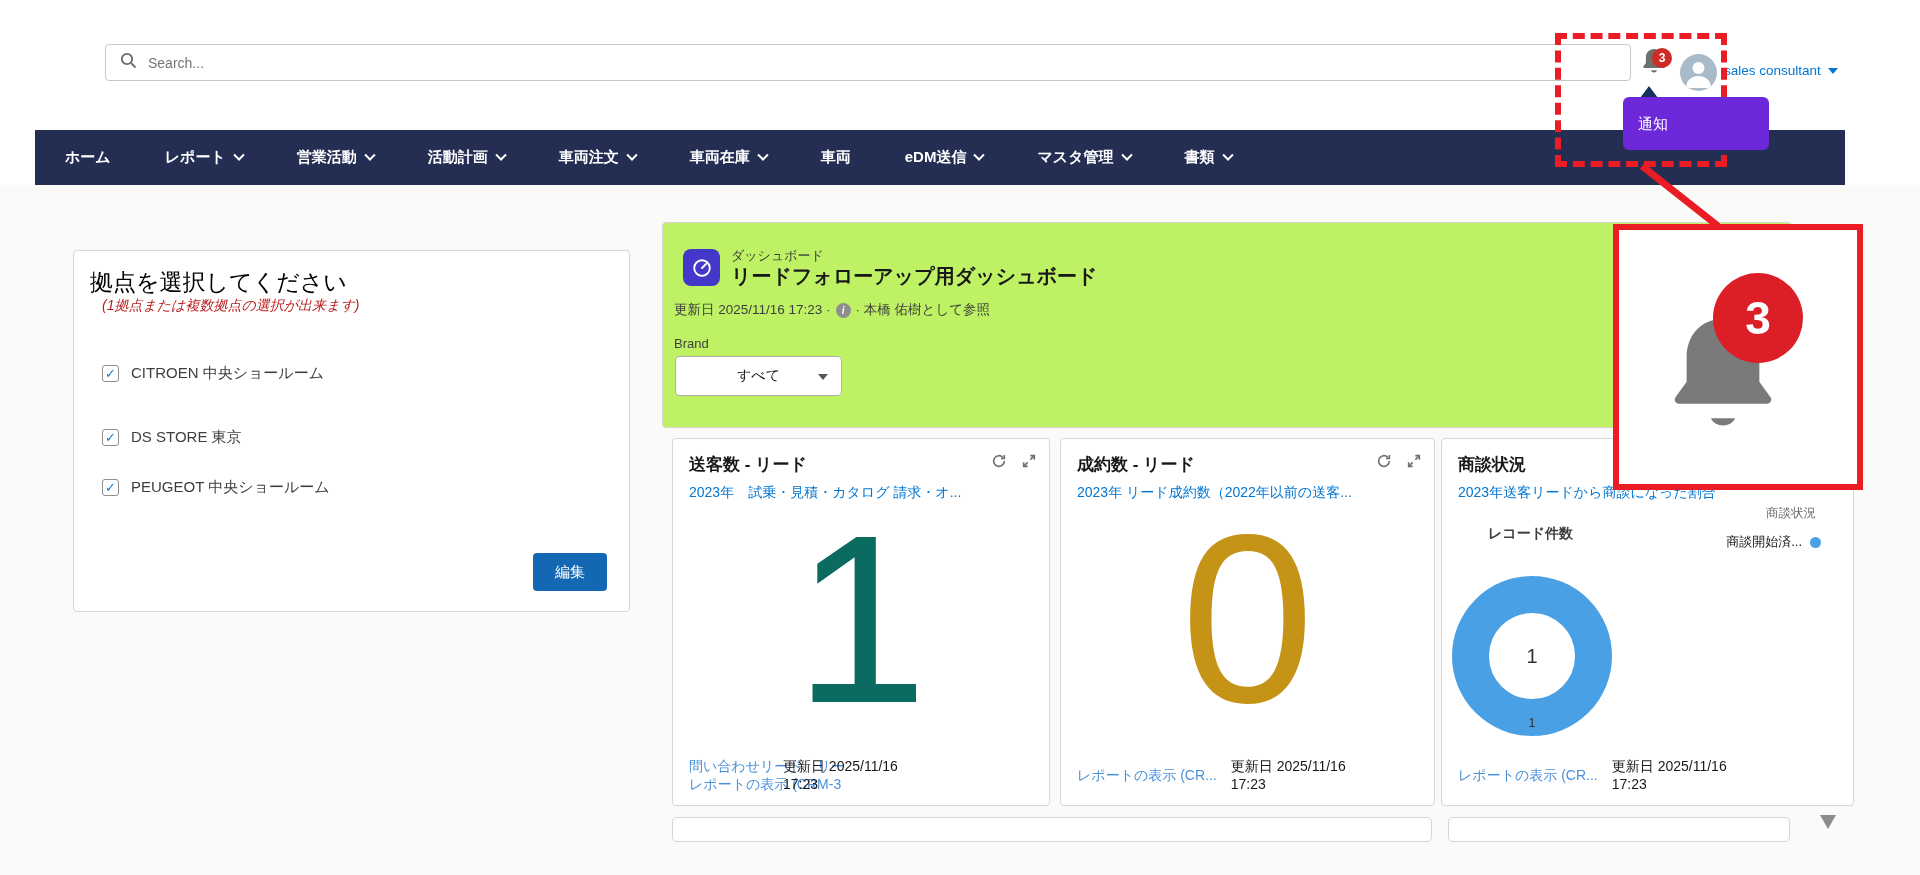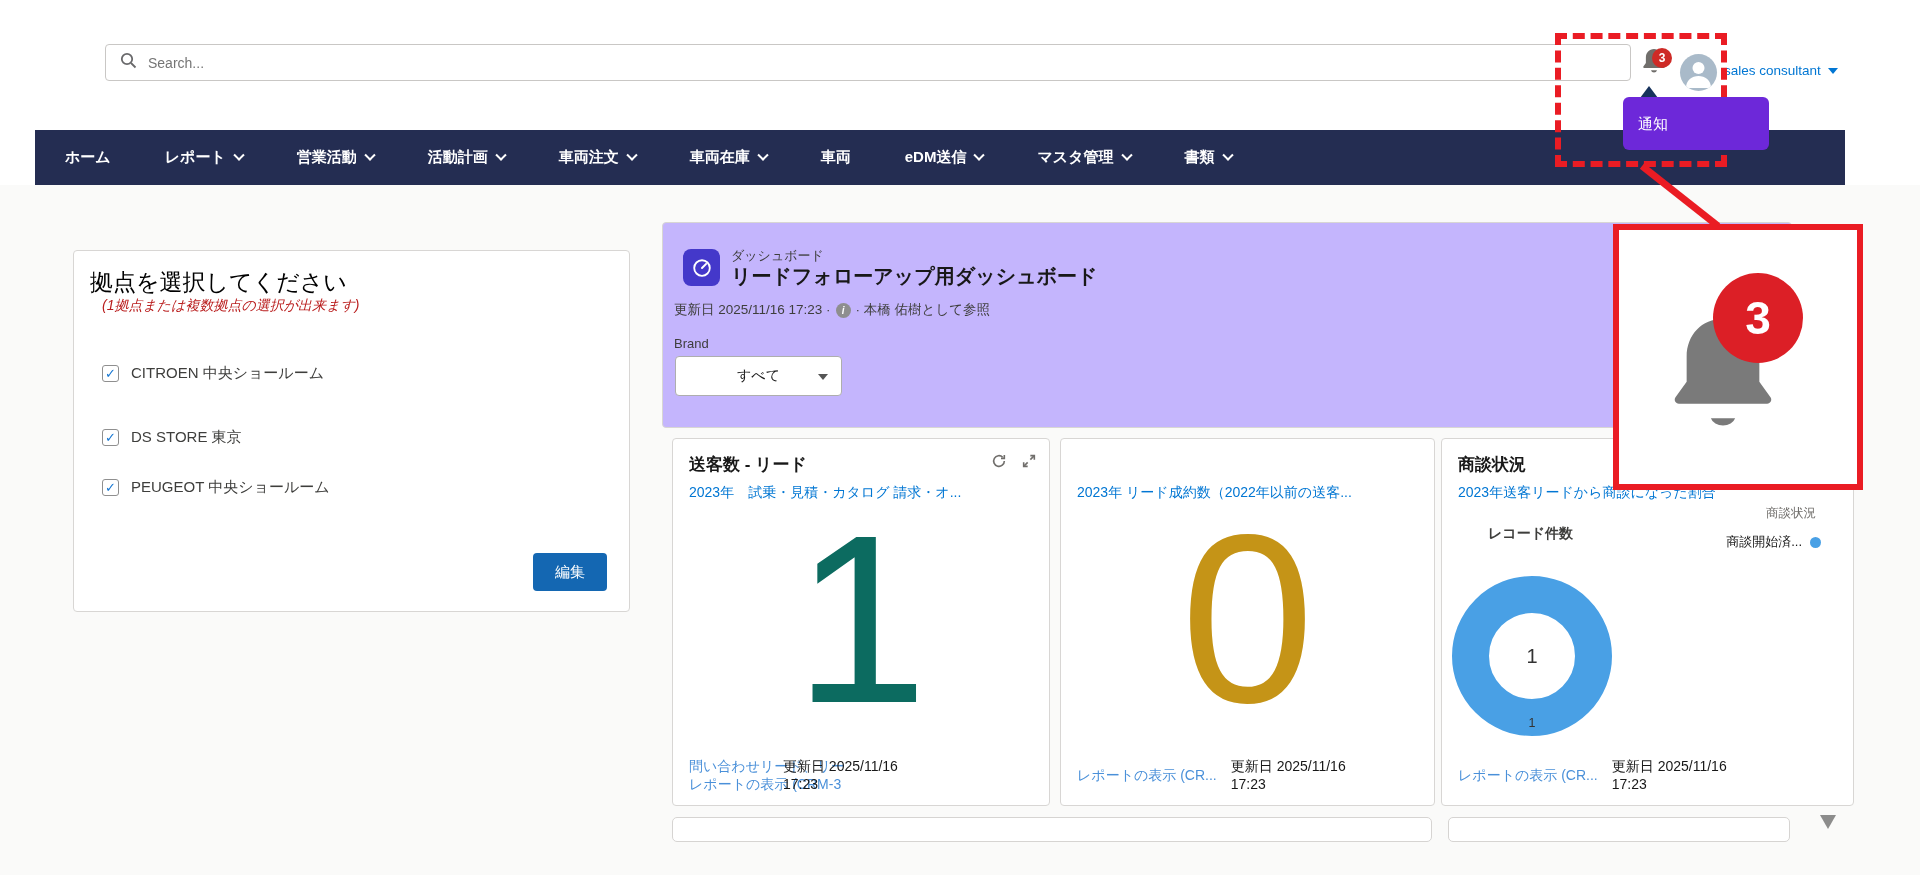--- a/index.html
+++ b/index.html
@@ -43,21 +43,21 @@
   .loc-row { left:28px; display:flex; align-items:center; gap:12px; }
   .cb { width:17px; height:17px; border:1px solid #8f8f8f; border-radius:3px;
         background:#fff; color:#1576d2; font-size:13px; font-weight:bold;
         display:flex; align-items:center; justify-content:center; cursor:pointer; }
   .loc-label { font-size:15px; color:#3e3e3c; }
   .edit-btn { right:22px; bottom:20px; width:74px; height:38px; background:#1467b2;
               color:#fff; font-size:15px; border:none; border-radius:4px; cursor:pointer;
               font-family:inherit; }
 
   
-  .dhp { left:662px; top:222px; width:1130px; height:206px; background:#c4b5fd;
+  .dhp { left:662px; top:222px; width:1130px; height:206px; background:#bef264;
          border:1px solid #d8d6d4; border-radius:4px; z-index:3; }
   .dhp-icon { left:20px; top:26px; width:37px; height:37px; background:#4438ca;
               border-radius:8px; display:flex; align-items:center; justify-content:center; }
   .dhp-type { left:68px; top:24px; font-size:13px; color:#3e3e3c; }
   .dhp-title { left:68px; top:40px; font-size:20px; font-weight:bold; color:#181818; }
   .dhp-meta { left:11px; top:78px; display:flex; align-items:center; gap:5px;
               font-size:13.5px; color:#3e3e3c; }
   .info-icon { width:15px; height:15px; border-radius:50%; background:#8e8e8e; color:#fff;
                font-size:10px; font-weight:bold; font-style:italic;
                display:flex; align-items:center; justify-content:center; }
@@ -271,20 +271,39 @@
         <div>レポートの表示 (CRM-3</div>
       </div>
       <div class="foot-upd" style="margin-left:-62px;">
         <div>更新日 2025/11/16</div>
         <div>17:23</div>
       </div>
     </div>
   </div>
 
   <div class="card" style="left:1060px; width:375px;">
+    <div class="card-head">
+      <div class="card-title">成約数 - リード</div>
+      <div class="card-icons">
+        <span>
+          <svg width="16" height="16" viewBox="0 0 24 24" fill="none" stroke="#706e6b" stroke-width="2.4">
+              <path d="M20 12a8 8 0 1 1-2.4-5.7"></path>
+              <path d="M20 3v5h-5"></path>
+            </svg>
+        </span>
+        <span>
+          <svg width="16" height="16" viewBox="0 0 24 24" fill="none" stroke="#706e6b" stroke-width="2.4">
+              <path d="M14 4h6v6"></path>
+              <path d="M20 4l-6 6"></path>
+              <path d="M10 20H4v-6"></path>
+              <path d="M4 20l6-6"></path>
+            </svg>
+        </span>
+      </div>
+    </div>
     <div class="card-sub">2023年 リード成約数（2022年以前の送客...</div>
     <div class="metric gold">0</div>
     <div class="card-foot">
       <div class="foot-links">
         <div>レポートの表示 (CR...</div>
       </div>
       <div class="foot-upd" style="margin-left:14px;">
         <div>更新日 2025/11/16</div>
         <div>17:23</div>
       </div>

